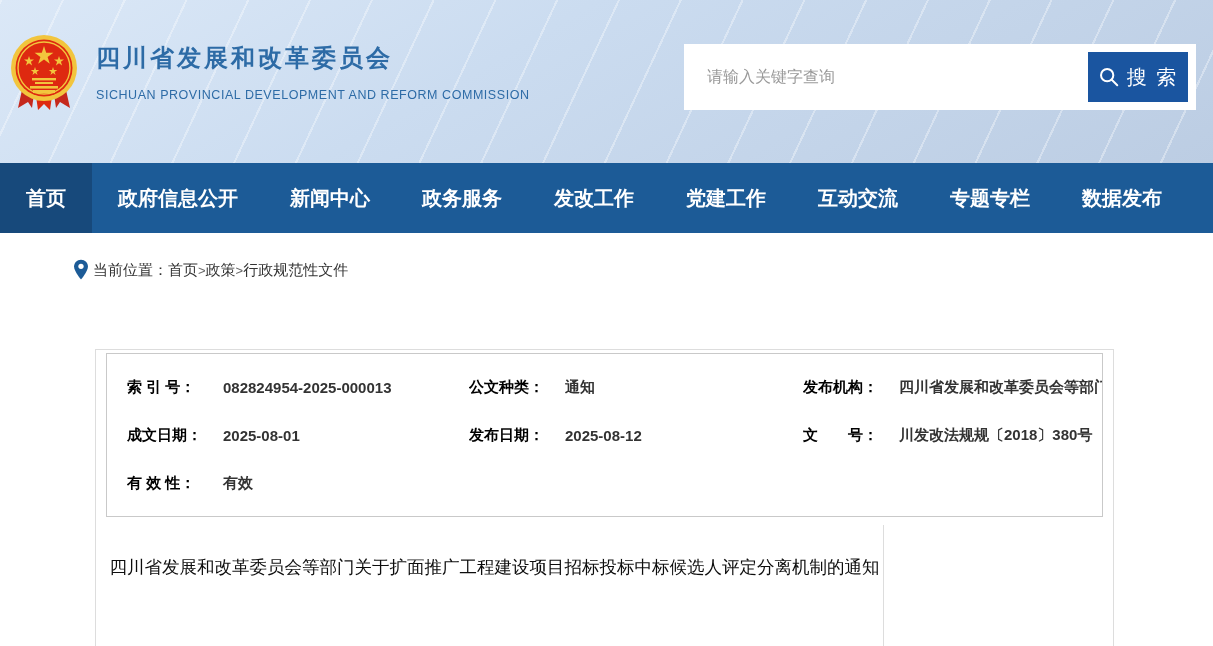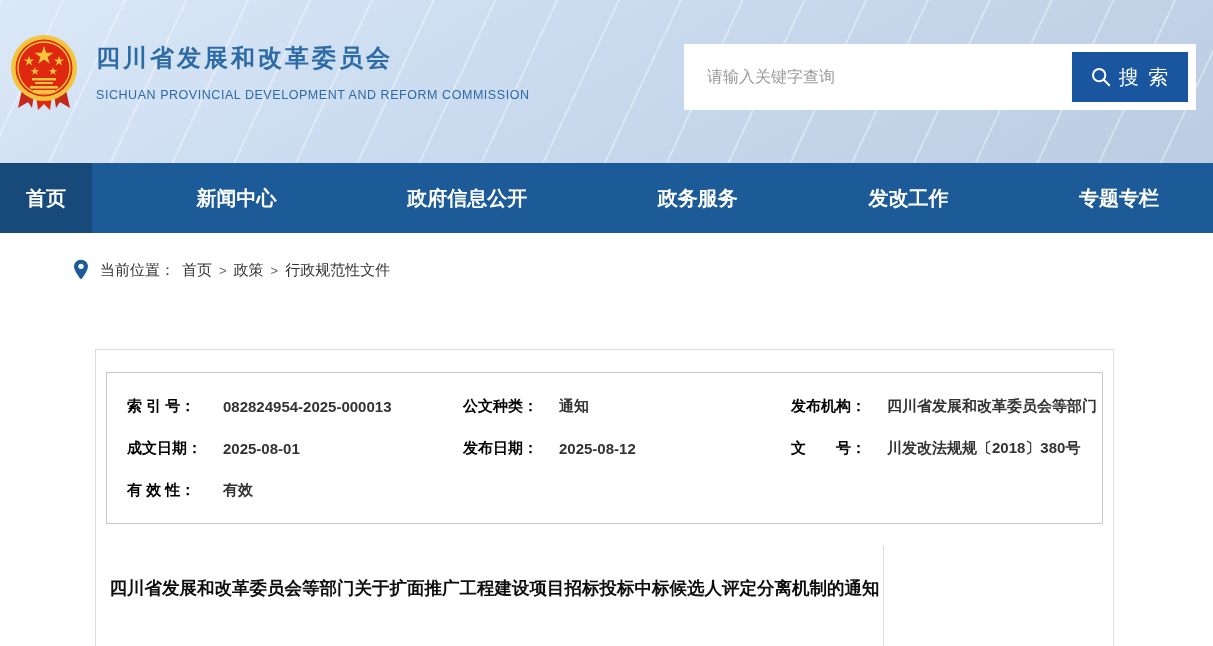--- a/index.html
+++ b/index.html
@@ -28,62 +28,62 @@
   .site-title{font-size:24px;font-weight:bold;color:var(--brand-blue);letter-spacing:3px;line-height:1.15;}
   .site-subtitle{font-size:12.5px;color:var(--brand-blue);letter-spacing:0.55px;margin-top:16px;}
   .search-bar{position:absolute;left:684px;top:44px;width:512px;height:66px;background:#fff;}
   .search-input{
     position:absolute;left:0;top:0;height:100%;width:400px;border:none;outline:none;
     padding-left:23px;font-size:16px;color:#333;background:transparent;
     font-family:"Liberation Sans","DejaVu Sans",sans-serif;
   }
   .search-input::placeholder{color:#9a9a9a;}
   .search-button{
-    position:absolute;right:8px;top:8px;width:116px;height:50px;border:none;cursor:pointer;
+    position:absolute;right:8px;top:8px;width:100px;height:50px;border:none;cursor:pointer;
     background:var(--btn-blue);color:#fff;font-size:20px;letter-spacing:2px;
     display:flex;align-items:center;justify-content:center;gap:7px;
     font-family:"Liberation Sans","DejaVu Sans",sans-serif;
   }
   
   .main-nav{
     height:70px;background:var(--nav-bg);
     display:flex;align-items:stretch;justify-content:space-between;padding-right:28px;
   }
   .nav-item{
     display:flex;align-items:center;padding:0 26px;color:#fff;
     font-size:20px;font-weight:bold;text-decoration:none;white-space:nowrap;
   }
   .nav-item.active{background:var(--nav-active);}
   
   .breadcrumb-bar{
-    display:flex;align-items:center;gap:7px;
+    display:flex;align-items:center;
     padding:26px 0 0 72px;font-size:15px;color:#333;text-align:center;
   }
   .breadcrumb-bar .pin{width:18px;height:22px;margin-right:3px;}
   .crumb-link{color:#333;text-decoration:none;}
   .crumb-sep{color:#666;font-size:13px;}
   
   .card{
     margin:68px 0 0 95px;width:1019px;height:380px;
     border:1px solid var(--border-light);background:#fff;
   }
   .meta-box{
-    margin:22px 10px;border:1px solid var(--border-mid);
+    margin:3px 10px;border:1px solid var(--border-mid);
     padding:12px 0 12px 20px;
-    display:grid;grid-template-columns:336px 328px 1fr;
+    display:grid;grid-template-columns:336px 328px 1fr;gap:6px;
   }
   .meta-cell{display:flex;align-items:center;height:42px;font-size:15px;color:#333;overflow:hidden;}
   .meta-label{font-weight:bold;color:#000;width:96px;flex-shrink:0;white-space:pre;}
   .meta-value{white-space:nowrap;font-weight:bold;}
   .content-row{display:flex;margin:8px 10px 0 10px;min-height:190px;}
   .doc-main{flex:1;}
   .doc-side{width:220px;border-left:1px solid var(--border-light);}
   .doc-title{
     margin:20px auto 0;max-width:778px;
-    font-size:17.5px;font-weight:bold;color:#0d0d0d;
+    font-size:17.5px;font-weight:normal;color:#0d0d0d;
     text-align:center;line-height:44px;
   }
 </style>
 </head>
 <body>
 
 <header class="site-header">
   <div class="brand">
     <div class="emblem">
       <svg viewBox="0 0 72 78" width="72" height="78">
@@ -121,25 +121,28 @@
         <circle cx="10" cy="10" r="6.7" fill="none" stroke="#fff" stroke-width="2.2"></circle>
         <line x1="15" y1="15" x2="21" y2="21" stroke="#fff" stroke-width="2.2" stroke-linecap="round"></line>
       </svg>
       <span>搜 索</span>
     </button>
   </div>
 </header>
 
 <nav class="main-nav">
   <a class="nav-item active" href="#">首页</a>
+  <a class="nav-item" href="#">政府信息公开</a>
   <a class="nav-item" href="#">新闻中心</a>
-  <a class="nav-item" href="#">政府信息公开</a>
   <a class="nav-item" href="#">政务服务</a>
   <a class="nav-item" href="#">发改工作</a>
+  <a class="nav-item" href="#">党建工作</a>
+  <a class="nav-item" href="#">互动交流</a>
   <a class="nav-item" href="#">专题专栏</a>
+  <a class="nav-item" href="#">数据发布</a>
 </nav>
 
 <div class="breadcrumb-bar">
   <svg class="pin" viewBox="0 0 24 30" width="18" height="22">
     <path d="M12 1C6.5 1 2.5 5.2 2.5 10.3 2.5 17 12 28 12 28s9.5-11 9.5-17.7C21.5 5.2 17.5 1 12 1z" fill="#1c5b97"></path>
     <circle cx="12" cy="10" r="3.6" fill="#fff"></circle>
   </svg>
   <span>当前位置：</span>
   <a class="crumb-link" href="#">首页</a>
   <span class="crumb-sep">&gt;</span>

